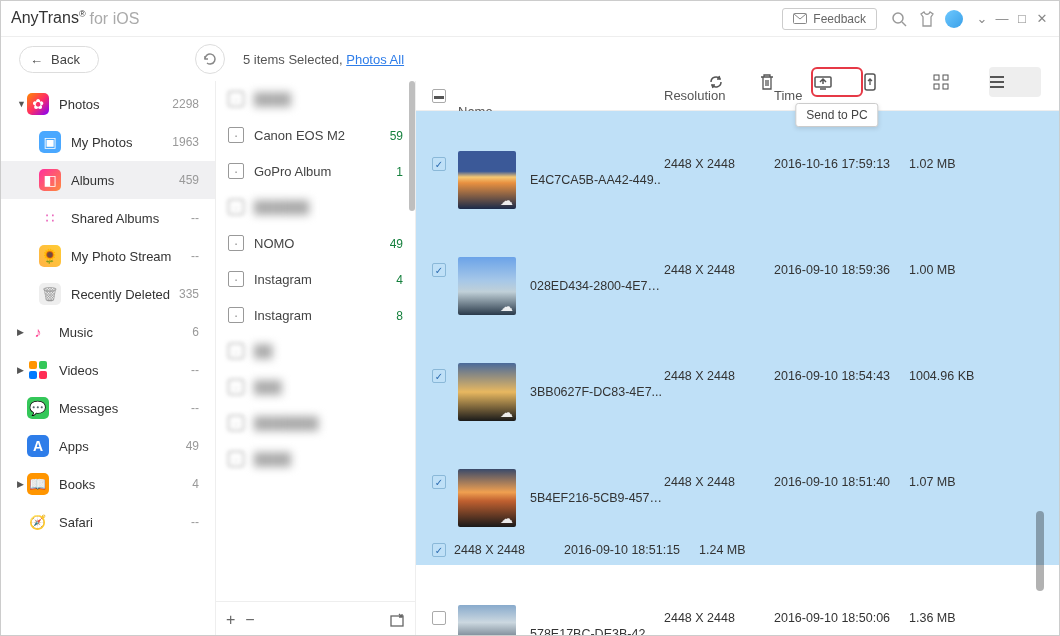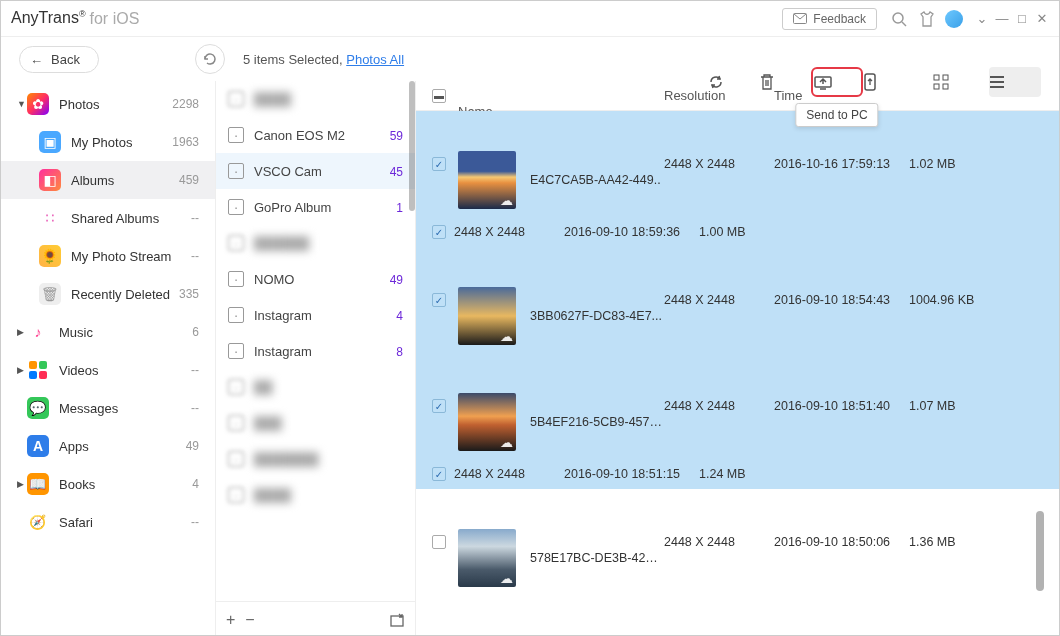--- a/index.html
+++ b/index.html
@@ -50,21 +50,21 @@
   .apps-icn { background: #2e7de9; }
   .books-icn { background: #ff9500; }
   .safari-icn { background: #fff; }
   
   .album-panel { width: 200px; border-right: 1px solid #eee; display: flex; flex-direction: column; position: relative; }
   .album-scroll { flex: 1; overflow-y: auto; }
   .album-item { display: flex; align-items: flex-end; padding: 10px 12px; cursor: pointer; color: #444; }
   .album-item .aicn { width: 16px; height: 16px; border: 1.5px solid #999; border-radius: 2px; margin-right: 10px; display: flex; align-items: center; justify-content: center; position: relative; flex-shrink: 0; }
   .album-item .aicn::after { content: "·"; color: #999; font-size: 14px; line-height: 0; }
   .album-item .albl { flex: 1; overflow: hidden; text-overflow: ellipsis; white-space: nowrap; }
-  .album-item .acnt { color: #6d28d9; font-size: 12px; }
+  .album-item .acnt { color: #15803d; font-size: 12px; }
   .album-item.blur .albl { filter: blur(4px); color: #aaa; }
   .album-item.blur .aicn { filter: blur(2px); }
   .album-item.selected { background: #eef6fd; }
   .album-footer { height: 36px; border-top: 1px solid #eee; display: flex; align-items: center; padding: 0 10px; gap: 10px; color: #666; }
   .album-footer .spacer { flex: 1; }
   .album-footer span { cursor: pointer; font-size: 16px; }
   .vscroll { position: absolute; right: 0; top: 0; width: 6px; height: 130px; background: rgba(0,0,0,0.25); border-radius: 3px; }
   
   .content { flex: 1; display: flex; flex-direction: column; overflow: hidden; position: relative; }
   .thead { display: flex; align-items: center; height: 30px; border-bottom: 1px solid #eee; padding: 0 8px; color: #555; font-size: 13px; }
@@ -277,25 +277,20 @@
       <div class="album-item blur">
           <span class="aicn"></span>
           <span class="albl">████</span>
           <span class="acnt"></span>
         </div>
       <div class="album-item">
           <span class="aicn"></span>
           <span class="albl">Canon EOS M2</span>
           <span class="acnt">59</span>
         </div>
-      <div class="album-item selected">
-          <span class="aicn"></span>
-          <span class="albl">VSCO Cam</span>
-          <span class="acnt">45</span>
-        </div>
       <div class="album-item">
           <span class="aicn"></span>
           <span class="albl">GoPro Album</span>
           <span class="acnt">1</span>
         </div>
       <div class="album-item blur">
           <span class="aicn"></span>
           <span class="albl">██████</span>
           <span class="acnt"></span>
         </div>
@@ -365,20 +360,24 @@
             <span class="name-txt">E4C7CA5B-AA42-449..</span>
           </div>
           <div class="col-res">2448 X 2448</div>
           <div class="col-time">2016-10-16 17:59:13</div>
           <div class="col-size">1.02 MB</div>
         </div>
         <div class="trow selected">
           <div class="col-check">
             <div class="checkbox checked">✓</div>
           </div>
+          <div class="col-name name-cell">
+            <div class="thumb t2"></div>
+            <span class="name-txt">028ED434-2800-4E78...</span>
+          </div>
           <div class="col-res">2448 X 2448</div>
           <div class="col-time">2016-09-10 18:59:36</div>
           <div class="col-size">1.00 MB</div>
         </div>
         <div class="trow selected">
           <div class="col-check">
             <div class="checkbox checked">✓</div>
           </div>
           <div class="col-name name-cell">
             <div class="thumb t3"></div>

